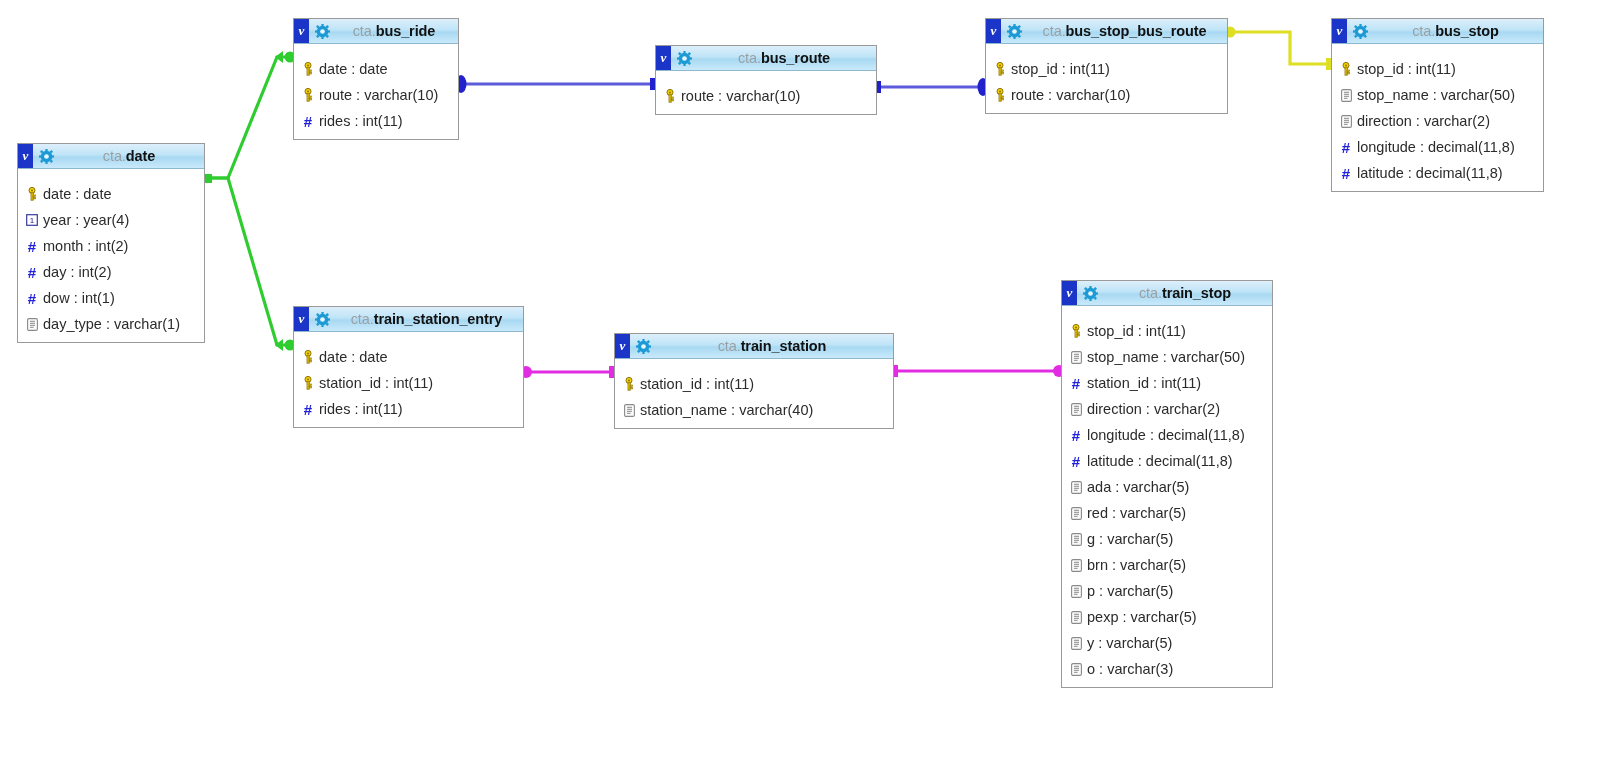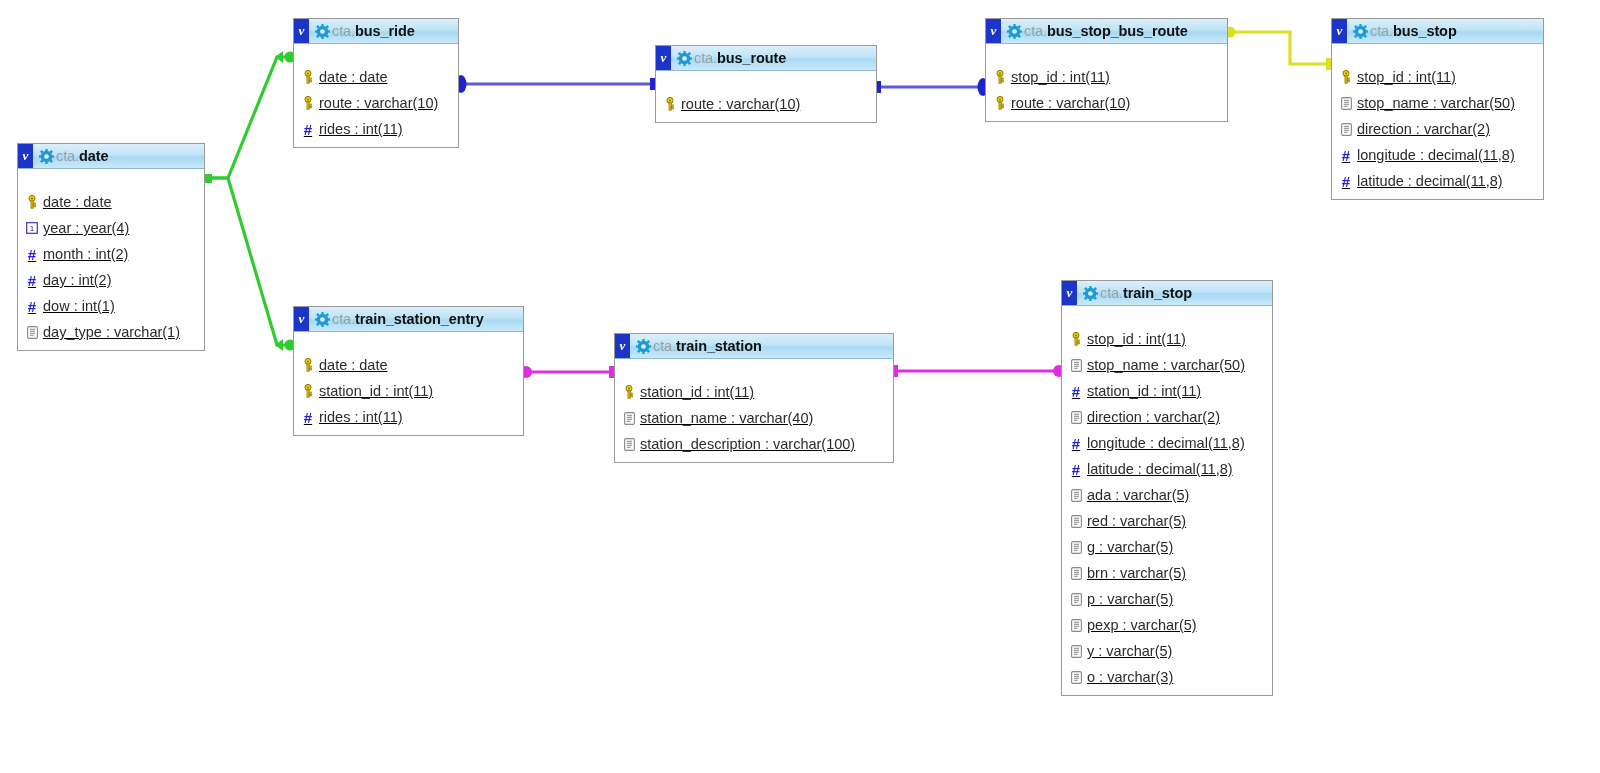--- a/index.html
+++ b/index.html
@@ -61,33 +61,32 @@
     flex: 0 0 20px;
     width: 20px;
     height: 24px;
     display: flex;
     align-items: center;
     justify-content: center;
     margin-left: 3px;
   }
   .head-title {
     flex: 1 1 auto;
-    text-align: left;
+    text-align: center;
     font-size: 14.5px;
     color: #222;
     padding-right: 2px;
     white-space: nowrap;
     letter-spacing: -0.1px;
   }
   .head-title .schema { color: #9aa0a4; font-weight: normal; }
   .head-title .tname  { color: #111; font-weight: bold; }
 
   .cols {
-    padding: 20px 0 5px 0;
-    text-decoration: underline;
+    padding: 12px 0 5px 0;
   }
   .col {
     display: flex;
     align-items: center;
     height: 26px;
     padding-left: 6px;
     font-size: 14.5px;
     color: #2b2b2b;
     white-space: nowrap;
   }
@@ -526,32 +525,20 @@
             <svg width="11" height="13" viewBox="0 0 11 13">
               <rect x="0.6" y="0.6" width="9.8" height="11.8" rx="1.4" fill="#fbfbfb" stroke="#8a8a8a" stroke-width="1.1"></rect>
               <line x1="3" y1="3.3" x2="8" y2="3.3" stroke="#8a8a8a" stroke-width="1"></line>
               <line x1="3" y1="5.3" x2="8" y2="5.3" stroke="#8a8a8a" stroke-width="1"></line>
               <line x1="3" y1="7.3" x2="8" y2="7.3" stroke="#8a8a8a" stroke-width="1"></line>
               <line x1="3" y1="9.3" x2="6.6" y2="9.3" stroke="#8a8a8a" stroke-width="1"></line>
             </svg>
           </span>
           <span class="txt">station_name : varchar(40)</span>
         </div>
-        <div class="col">
-          <span class="ic">
-            <svg width="11" height="13" viewBox="0 0 11 13">
-              <rect x="0.6" y="0.6" width="9.8" height="11.8" rx="1.4" fill="#fbfbfb" stroke="#8a8a8a" stroke-width="1.1"></rect>
-              <line x1="3" y1="3.3" x2="8" y2="3.3" stroke="#8a8a8a" stroke-width="1"></line>
-              <line x1="3" y1="5.3" x2="8" y2="5.3" stroke="#8a8a8a" stroke-width="1"></line>
-              <line x1="3" y1="7.3" x2="8" y2="7.3" stroke="#8a8a8a" stroke-width="1"></line>
-              <line x1="3" y1="9.3" x2="6.6" y2="9.3" stroke="#8a8a8a" stroke-width="1"></line>
-            </svg>
-          </span>
-          <span class="txt">station_description : varchar(100)</span>
-        </div>
       </div>
     </div>
     <div class="tbl" style="left: 1061px; top: 280px; width: 212px;">
       <div class="tbl-head">
         <span class="badge-v">v</span>
         <span class="gear">
           <svg width="15" height="15" viewBox="0 0 16 16">
             <g fill="#1c9ad6">
               <circle cx="8" cy="8" r="6.2"></circle>
               <rect x="6.8" y="0" width="2.4" height="3.2"></rect>

